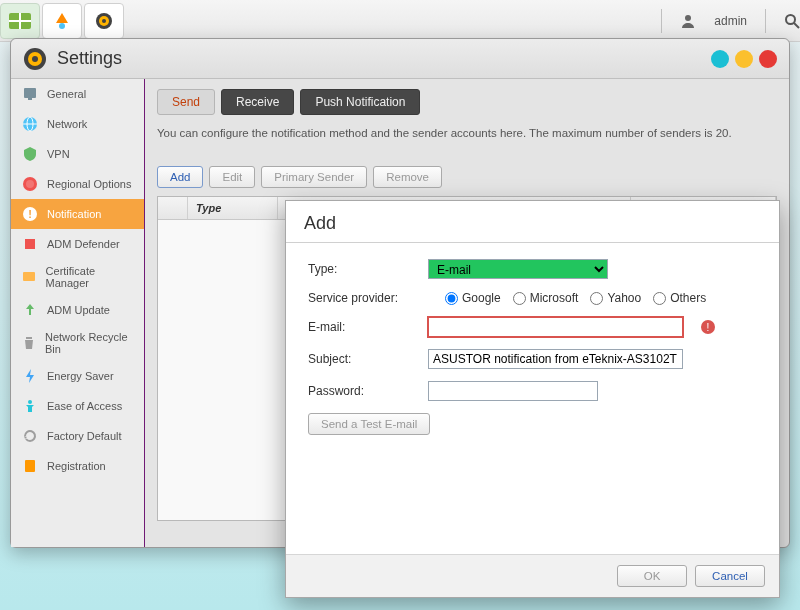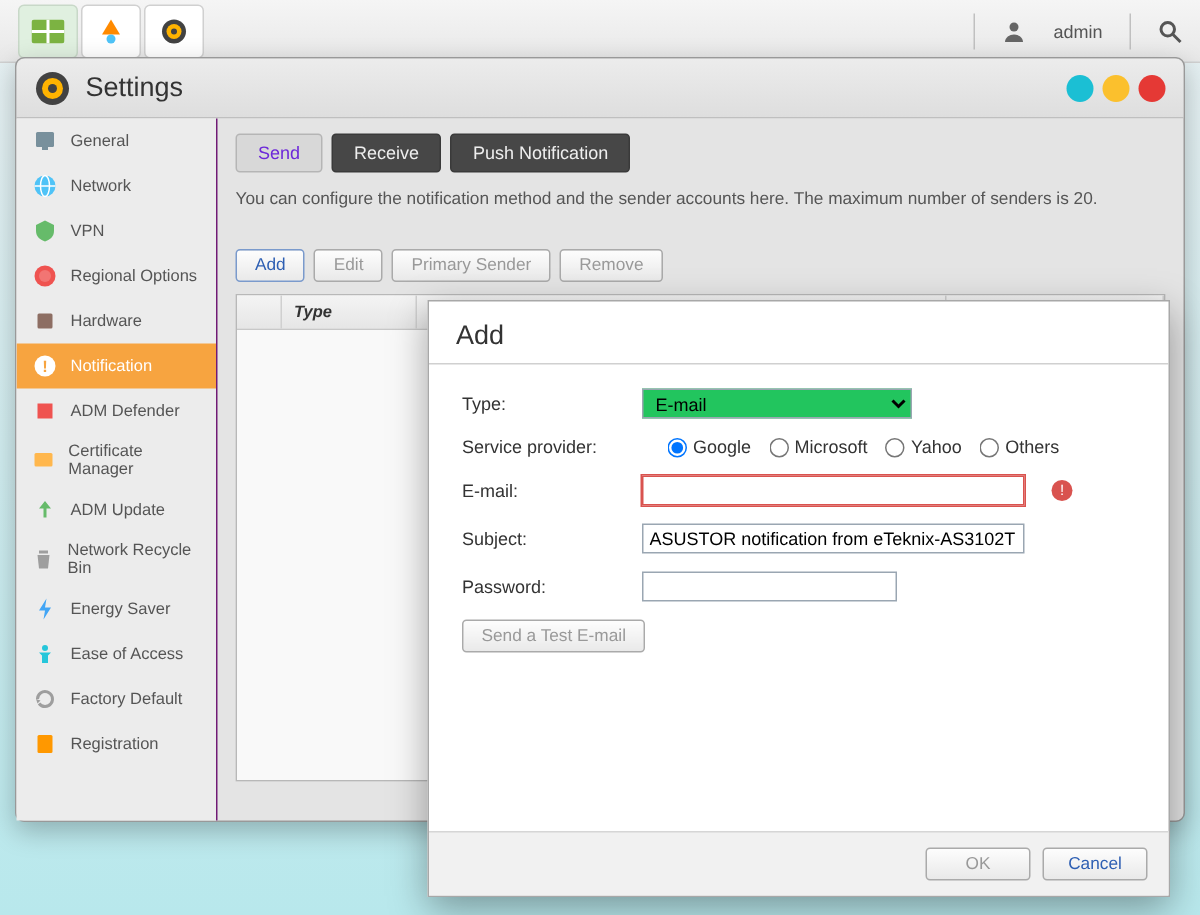--- a/index.html
+++ b/index.html
@@ -1,18 +1,18 @@
 <!DOCTYPE html>
 <html><head>
 <meta charset="utf-8">
 <style>
   * { box-sizing: border-box; margin: 0; padding: 0; font-family: Arial, sans-serif; }
   body { width: 800px; height: 610px; overflow: hidden; background: linear-gradient(to bottom, #e8f0f2 0%, #b8e8ec 100%); position: relative; }
   
-  .taskbar { height: 42px; background: linear-gradient(#f5f5f5,#e8e8e8); border-bottom:1px solid #d0d0d0; display:flex; align-items:center; padding:0 12px; }
+  .taskbar { height: 42px; background: linear-gradient(#f5f5f5,#e8e8e8); border-bottom:1px solid #d0d0d0; display:flex; align-items:center; padding:0 0; }
   .taskbar-left { display:flex; gap:2px; }
   .taskbar-icon { width:40px; height:36px; display:flex; align-items:center; justify-content:center; border-radius:4px; }
   .taskbar-right { margin-left:auto; display:flex; align-items:center; gap:18px; color:#555; font-size:12px; }
   .divider-v { width:1px; height:24px; background:#c0c0c0; }
   
   .window { position:absolute; left:10px; top:38px; width:780px; height:510px; background:#e4e4e4; border:1px solid #999; border-radius:6px; box-shadow:0 6px 18px rgba(0,0,0,.25); }
   .titlebar { height:40px; display:flex; align-items:center; padding:0 12px; background:linear-gradient(#ececec,#dedede); border-radius:6px 6px 0 0; border-bottom:1px solid #bfbfbf;}
   .titlebar .app-icon{ width:24px; height:24px; margin-right:10px; }
   .titlebar h1{ font-size:18px; font-weight:normal; color:#333; }
   .title-actions{ margin-left:auto; display:flex; gap:6px; }
@@ -23,21 +23,21 @@
   
   .body{ display:flex; height:calc(100% - 40px); }
   .sidebar{ width:134px; background:#ececec; border-right:1px solid #701a75; overflow:hidden; }
   .sidebar-item{ display:flex; align-items:center; gap:8px; padding:6px 10px; font-size:11px; color:#555; cursor:pointer; }
   .sidebar-item.active{ background:#f7a440; color:#fff; }
   .sidebar-icon{ width:18px; height:18px; display:flex; align-items:center; justify-content:center; }
   
   .main{ flex:1; padding:10px 12px; font-size:12px; color:#444; position:relative; }
   .tabs{ display:flex; gap:6px; margin-bottom:10px; }
   .tab{ padding:5px 14px; border-radius:3px; background:#474747; color:#eee; font-size:12px; cursor:pointer; border:1px solid #3a3a3a;}
-  .tab.active{ background:#d8d8d8; color:#6d28d9; border:1px solid #b5b5b5;}
+  .tab.active{ background:#d8d8d8; color:#c2410c; border:1px solid #b5b5b5;}
   .desc{ font-size:11.5px; line-height:1.4; color:#555; margin-bottom:25px; }
   .action-row{ display:flex; gap:6px; margin-bottom:8px; }
   .btn{ padding:4px 12px; font-size:11.5px; border:1px solid #aaa; background:linear-gradient(#fdfdfd,#e9e9e9); border-radius:3px; cursor:pointer; color:#444;}
   .btn.primary{ color:#2e5fb3; border-color:#7a9acc; }
   .btn.disabled{ color:#999; }
   
   .table{ border:1px solid #b8b8b8; background:#fff; }
   .table-head{ display:flex; background:linear-gradient(#f4f4f4,#e6e6e6); border-bottom:1px solid #c8c8c8; font-size:11px; font-weight:bold; color:#333;}
   .table-head div{ padding:5px 8px; border-right:1px solid #d0d0d0;font-style:italic; }
   .th-chk{ width:30px;}
@@ -157,28 +157,20 @@
           <span>VPN</span>
         </div>
       <div class="sidebar-item">
           <span class="sidebar-icon">
             <svg width="16" height="16">
               <circle cx="8" cy="8" r="7" fill="#ef5350"></circle>
               <circle cx="8" cy="8" r="4" fill="#fff3"></circle>
             </svg>
           </span>
           <span>Regional Options</span>
-        </div>
-      <div class="sidebar-item">
-          <span class="sidebar-icon">
-            <svg width="16" height="16">
-              <rect x="3" y="3" width="10" height="10" rx="1" fill="#8d6e63"></rect>
-            </svg>
-          </span>
-          <span>Hardware</span>
         </div>
       <div class="sidebar-item active">
           <span class="sidebar-icon">
             <svg width="16" height="16">
               <circle cx="8" cy="8" r="7" fill="#fff"></circle>
               <text x="8" y="12" font-size="11" text-anchor="middle" fill="#f7a440" font-weight="bold">!</text>
             </svg>
           </span>
           <span>Notification</span>
         </div>

